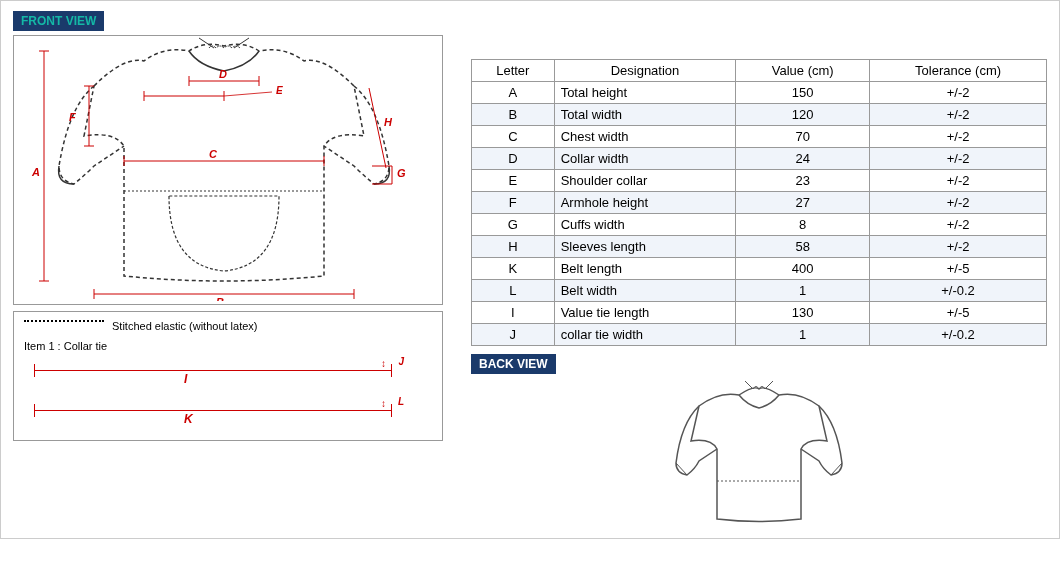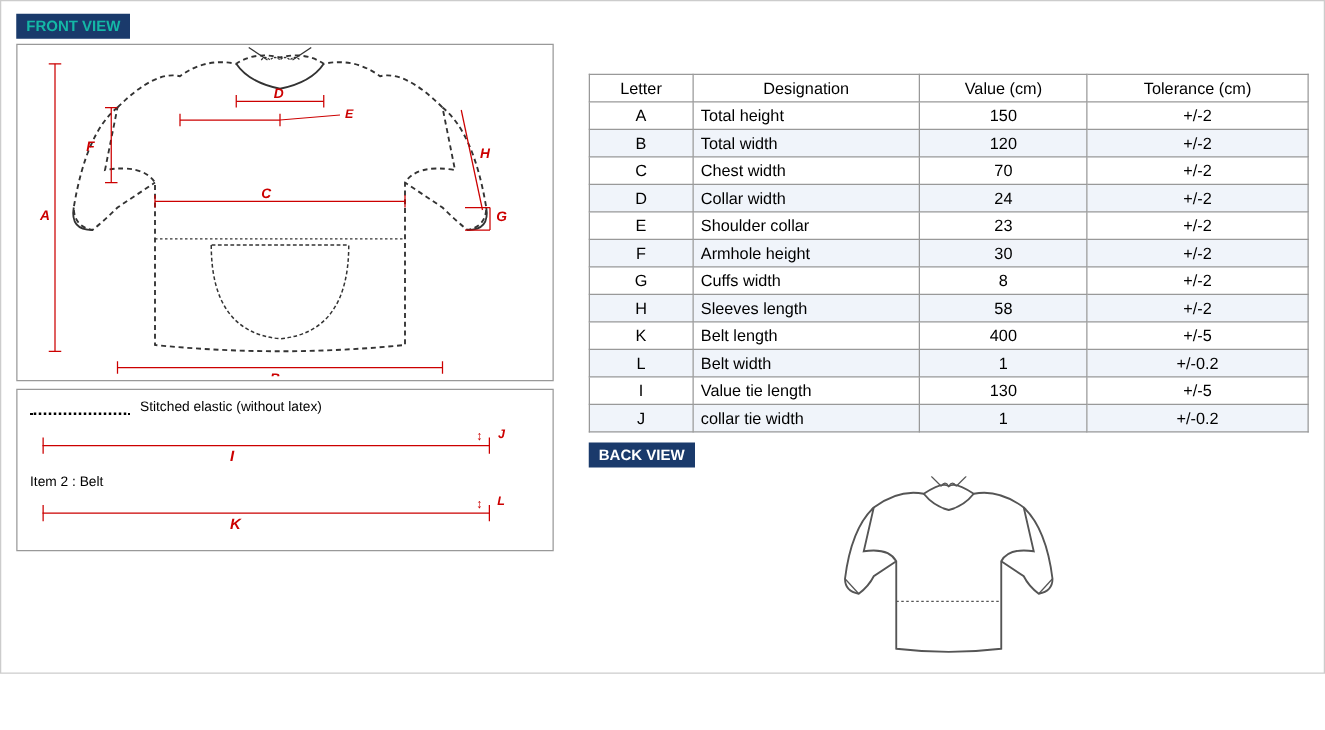--- a/index.html
+++ b/index.html
@@ -50,21 +50,21 @@
     }
     .legend-box {
       border: 1px solid #999;
       width: 430px;
       margin-top: 6px;
       padding: 8px 10px;
       font-size: 11px;
     }
     .legend-item {
       display: flex;
-      align-items: flex-end;
+      align-items: flex-start;
       margin-bottom: 4px;
     }
     .legend-dotted {
       display: inline-block;
       width: 80px;
       border-top: 2px dotted #000;
       margin-right: 8px;
     }
     .legend-dashed {
       display: inline-block;
@@ -229,32 +229,32 @@
       </div>
 
       
       <div class="legend-box">
         <div class="legend-item">
           <span class="legend-dotted"></span>
           <span>Stitched elastic (without latex)</span>
         </div>
 
         <div class="item-section">
+          <div class="item-label">Item 1 : Collar tie</div>
           <div class="item-diagram">
             <div class="item-arrow-left"></div>
             <div class="item-line" style="background:#c00;"></div>
             <div class="item-arrow-right"></div>
             <div style="position:absolute; right:28px; top:2px; font-size:10px; color:#c00; font-style:italic; font-weight:bold;">J</div>
             <div style="position:absolute; right:46px; top:4px; font-size:10px; color:#c00; font-style:italic;">↕</div>
             <div style="position:absolute; left:160px; top:18px; font-size:12px; color:#c00; font-style:italic; font-weight:bold;">I</div>
           </div>
         </div>
 
         <div class="item-section">
-          <div class="item-label">Item 2 : Belt</div>
           <div class="item-diagram">
             <div class="item-arrow-left"></div>
             <div class="item-line" style="background:#c00;"></div>
             <div class="item-arrow-right"></div>
             <div style="position:absolute; right:28px; top:2px; font-size:10px; color:#c00; font-style:italic; font-weight:bold;">L</div>
             <div style="position:absolute; right:46px; top:4px; font-size:10px; color:#c00; font-style:italic;">↕</div>
             <div style="position:absolute; left:160px; top:18px; font-size:12px; color:#c00; font-style:italic; font-weight:bold;">K</div>
           </div>
         </div>
       </div>
@@ -298,21 +298,21 @@
     </tr>
             <tr style="background: rgb(255, 255, 255);">
       <td>E</td>
       <td class="designation">Shoulder collar</td>
       <td>23</td>
       <td>+/-2</td>
     </tr>
             <tr style="background: rgb(240, 244, 250);">
       <td>F</td>
       <td class="designation">Armhole height</td>
-      <td>30</td>
+      <td>27</td>
       <td>+/-2</td>
     </tr>
             <tr style="background: rgb(255, 255, 255);">
       <td>G</td>
       <td class="designation">Cuffs width</td>
       <td>8</td>
       <td>+/-2</td>
     </tr>
             <tr style="background: rgb(240, 244, 250);">
       <td>H</td>

